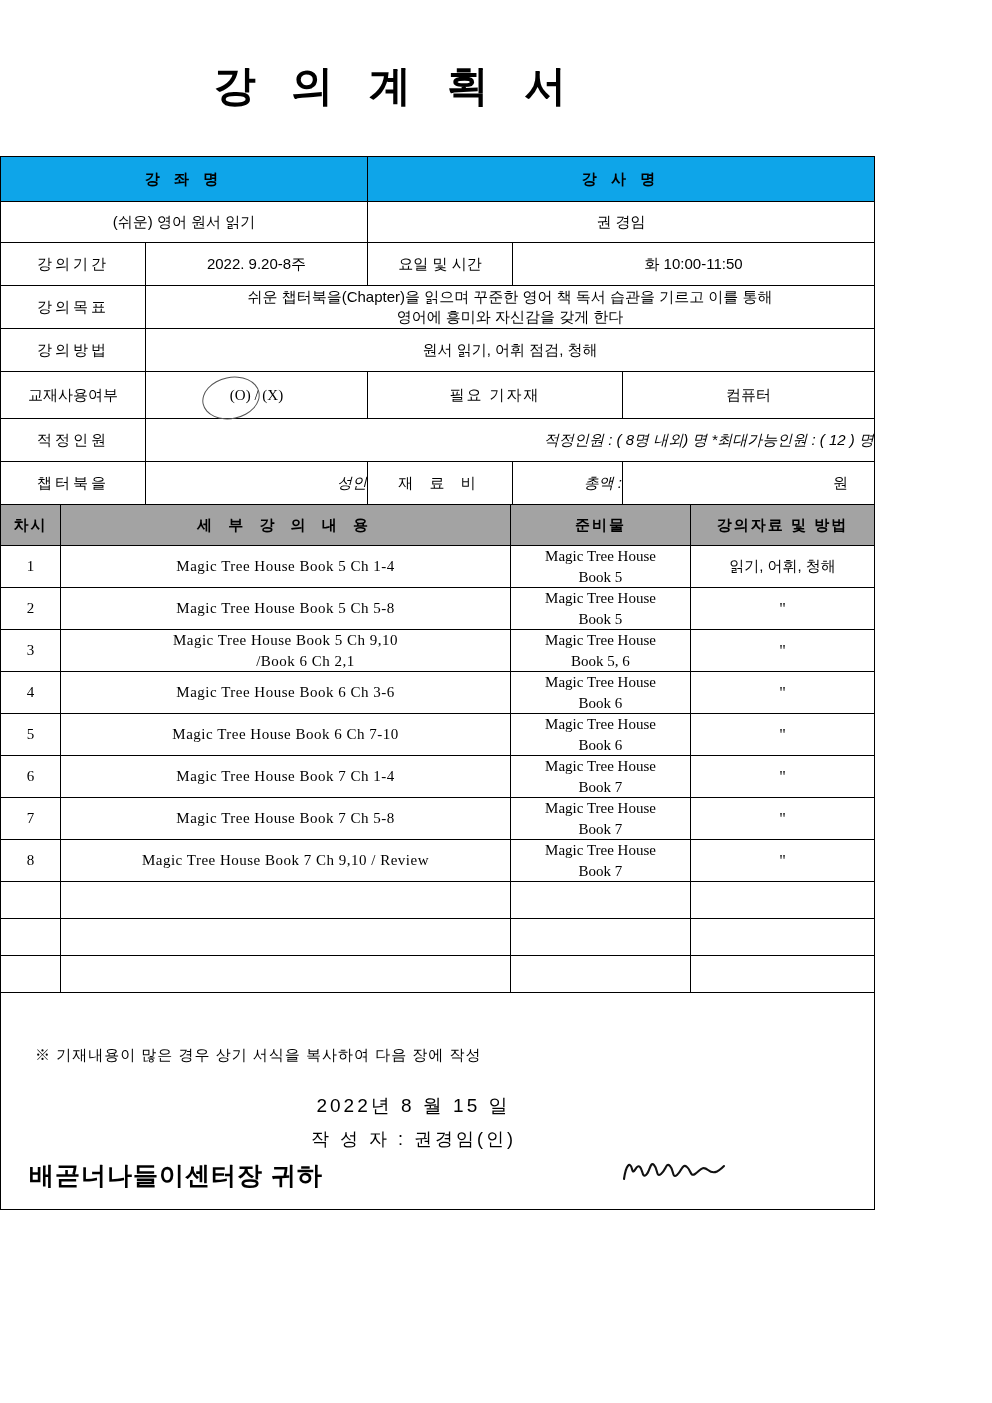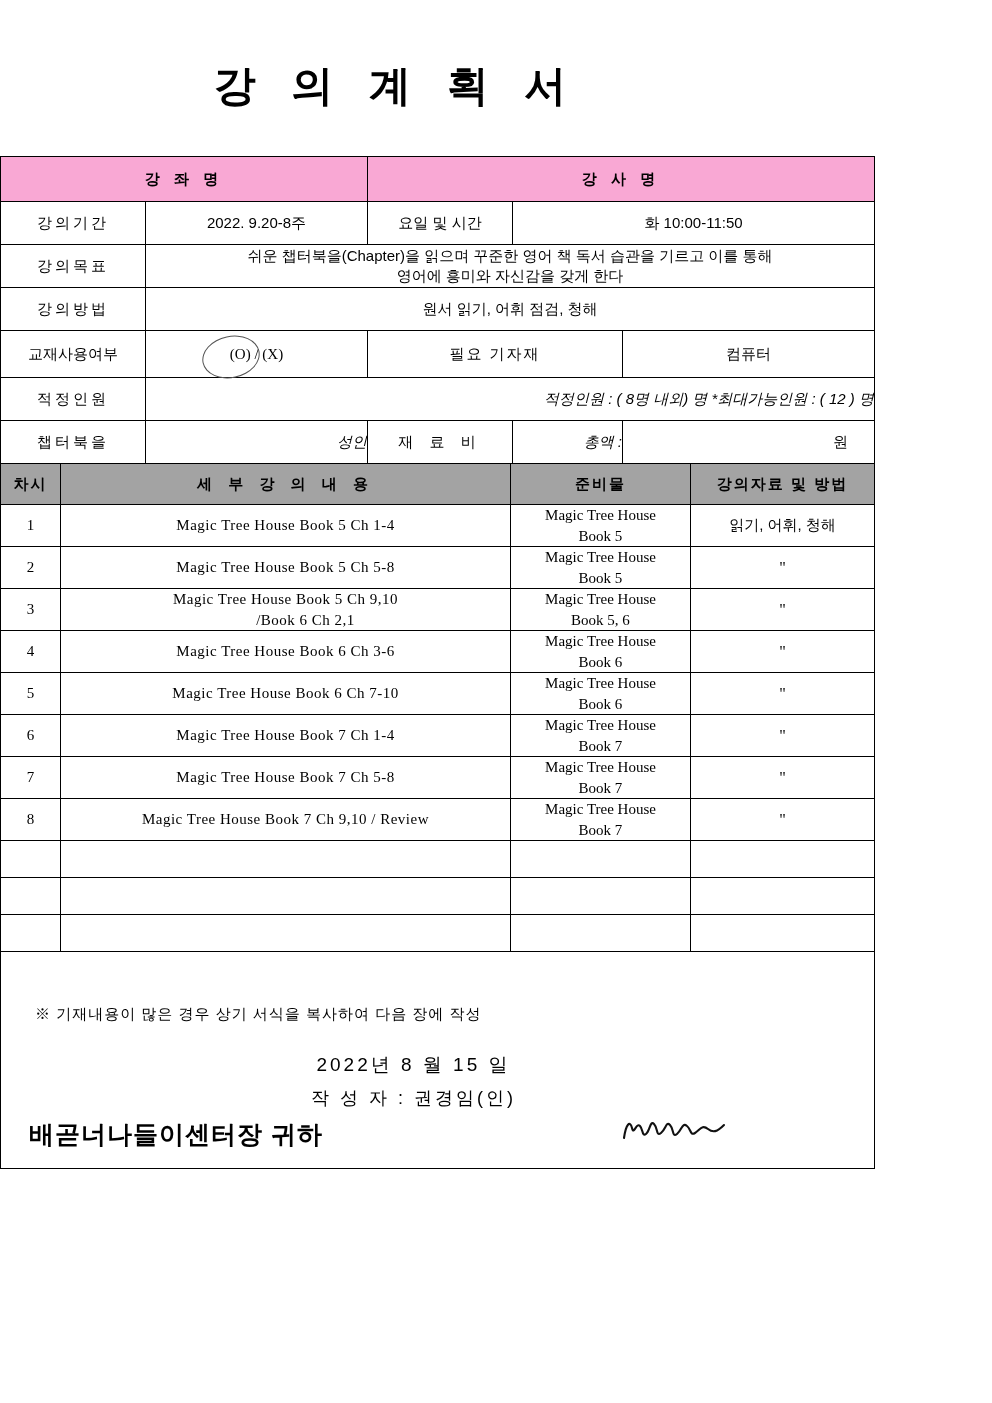--- a/index.html
+++ b/index.html
@@ -40,21 +40,21 @@
     table-layout: fixed;
   }
   table.main td, table.main th {
     border: 1px solid #000;
     padding: 0;
     vertical-align: middle;
     font-size: 15px;
     line-height: 1.35;
   }
   .hdr {
-    background: #f9a8d4;
+    background: #0ea5e9;
     text-align: center;
     font-weight: bold;
     font-size: 19px;
     letter-spacing: 5px;
     height: 44px;
     font-family: "Liberation Sans", sans-serif;
     margin-left: 7px;
   }
   .lbl {
     text-align: center;
@@ -209,20 +209,24 @@
       <col style="width:145px">
       <col style="width:222px">
       <col style="width:145px">
       <col style="width:110px">
       <col style="width:252px">
     </colgroup>
     <tbody>
       <tr>
         <td class="hdr" colspan="2">강 좌 명</td>
         <td class="hdr" colspan="3">강 사 명</td>
+      </tr>
+      <tr>
+        <td class="val-c" colspan="2" style="height:40px">(쉬운) 영어 원서 읽기</td>
+        <td class="val-c" colspan="3">권 경임</td>
       </tr>
       <tr>
         <td class="lbl lbl-sp">강의기간</td>
         <td class="val-c">2022. 9.20-8주</td>
         <td class="lbl">요일 및 시간</td>
         <td class="val-c" colspan="2">화 10:00-11:50</td>
       </tr>
       <tr>
         <td class="lbl lbl-sp">강의목표</td>
         <td class="goal" colspan="4">

